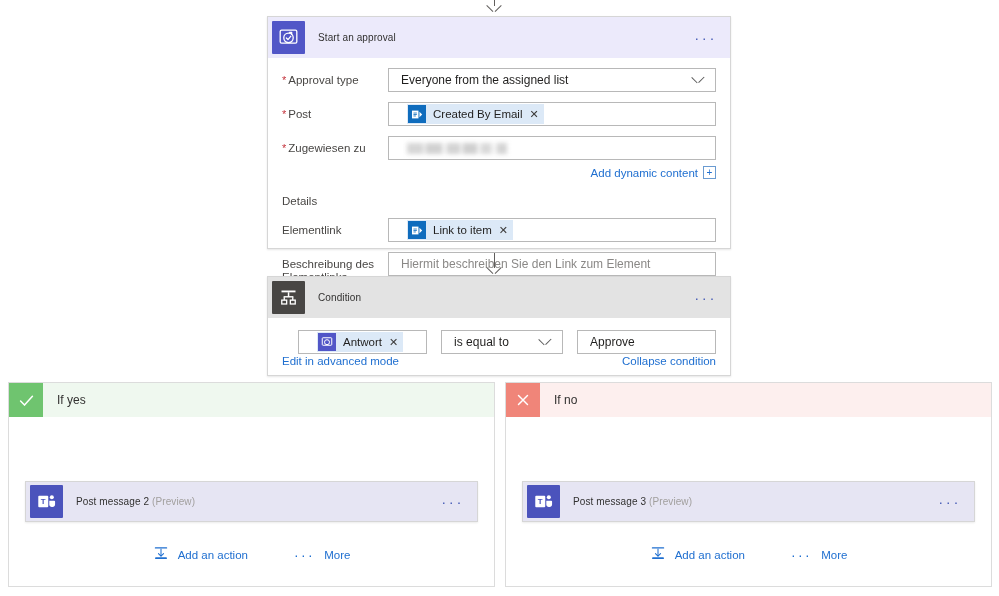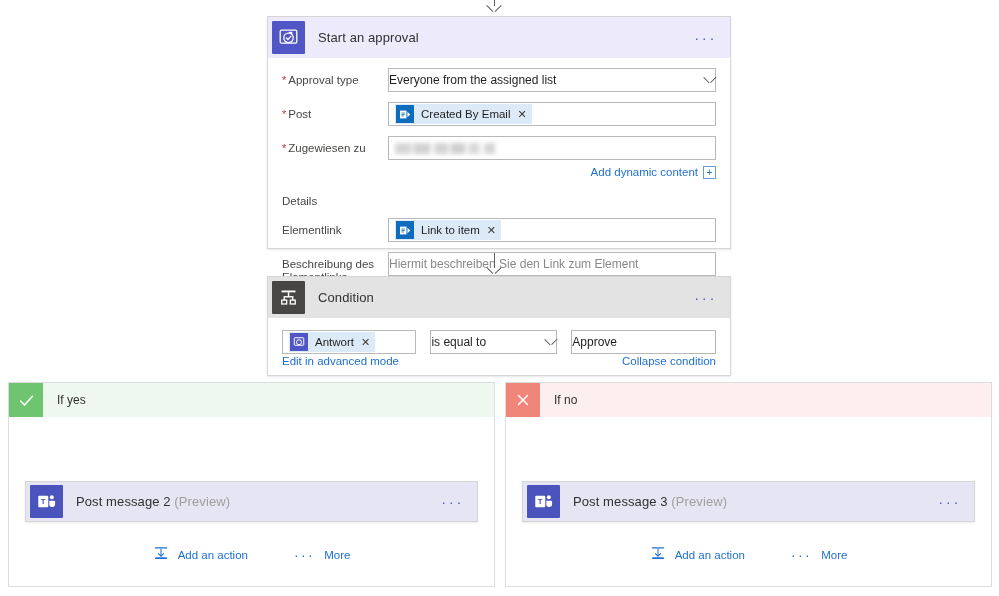--- a/index.html
+++ b/index.html
@@ -87,21 +87,21 @@
     align-items: center;
     justify-content: center;
     border-radius: 1px;
   }
   .node-icon.approval { background: #5156c7; }
   .node-icon.condition { background: #484644; }
   .node-icon.teams { background: #4b53bc; }
 
   .node-title {
     margin-left: 13px;
-    font-size: 13px;
+    font-size: 10px;
     color: #323130;
     letter-spacing: 0.1px;
   }
   .node-title .preview {
     color: #a19f9d;
   }
   .ellipsis-btn {
     margin-left: auto;
     margin-right: 13px;
     color: #4a5fb8;
@@ -135,21 +135,21 @@
     font-size: 11px;
   }
   .field {
     flex: 1 1 auto;
     min-height: 24px;
     box-sizing: border-box;
     border: 1px solid #b8b8b8;
     background: #ffffff;
     display: flex;
     align-items: center;
-    padding: 0 0;
+    padding: 0 12px;
     font-size: 12px;
     color: #201f1e;
   }
   .field .placeholder { color: #8a8886; }
   .field .chev {
     margin-left: auto;
     width: 11px;
     height: 11px;
     position: relative;
   }
@@ -205,20 +205,21 @@
       #cfcfcf 0 13%, #efefef 13% 16%, #c9c9c9 16% 29%, #f2f2f2 29% 33%,
       #cccccc 33% 44%, #f0f0f0 44% 47%, #c7c7c7 47% 58%, #f1f1f1 58% 62%,
       #d2d2d2 62% 70%, #f3f3f3 70% 75%, #cdcdcd 75% 83%, #ffffff 83% 100%);
     filter: blur(2.1px);
     opacity: 0.85;
   }
 
   .dyn-row {
     display: flex;
     justify-content: flex-end;
+    align-items: center;
     margin: -4px 0 10px 0;
   }
   .dyn-link {
     font-size: 11.5px;
     color: #1f6fd0;
     cursor: pointer;
   }
   .dyn-box {
     margin-left: 5px;
     width: 13px;
@@ -234,21 +235,21 @@
 
   
   .cond-body {
     padding: 12px 14px 12px 14px;
   }
   .cond-row {
     display: flex;
     gap: 14px;
   }
   .cond-cell { box-sizing: border-box; }
-  .cond-cell.left  { width: 144px; }
+  .cond-cell.left  { width: 144px; margin-left: 16px; }
   .cond-cell.mid   { width: 136px; }
   .cond-cell.right { width: 155px; }
   .cond-links {
     display: flex;
     justify-content: space-between;
     margin-top: 1px;
   }
   .cond-links span {
     font-size: 11.5px;
     color: #1f6fd0;

